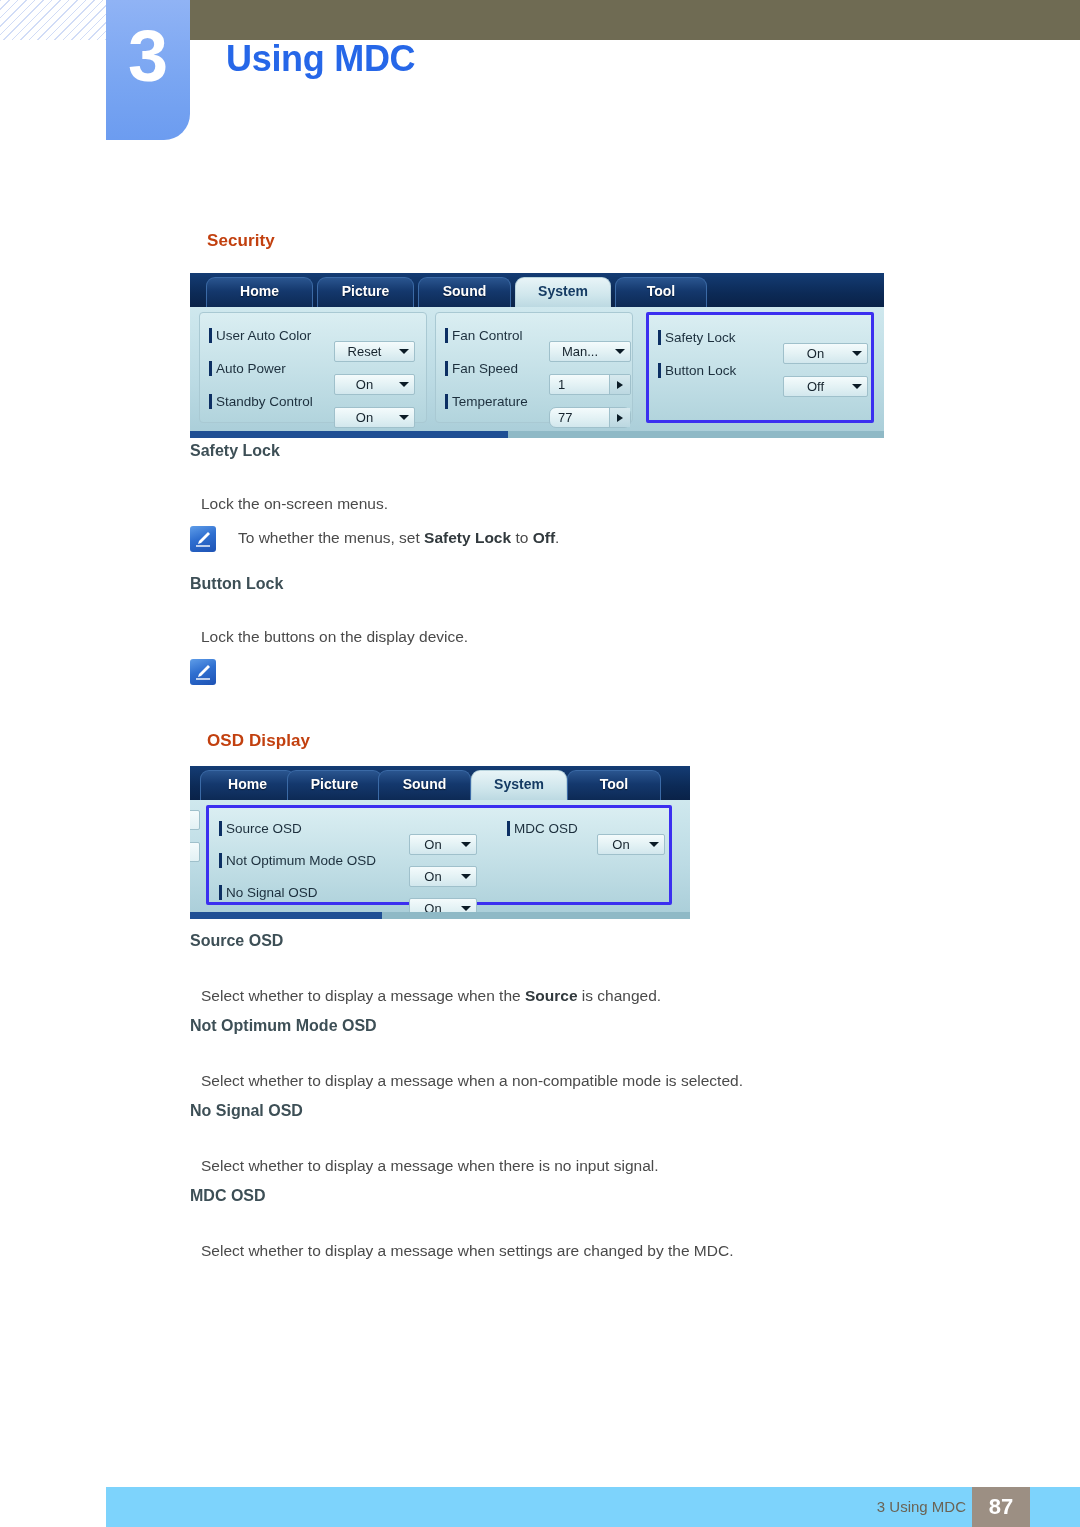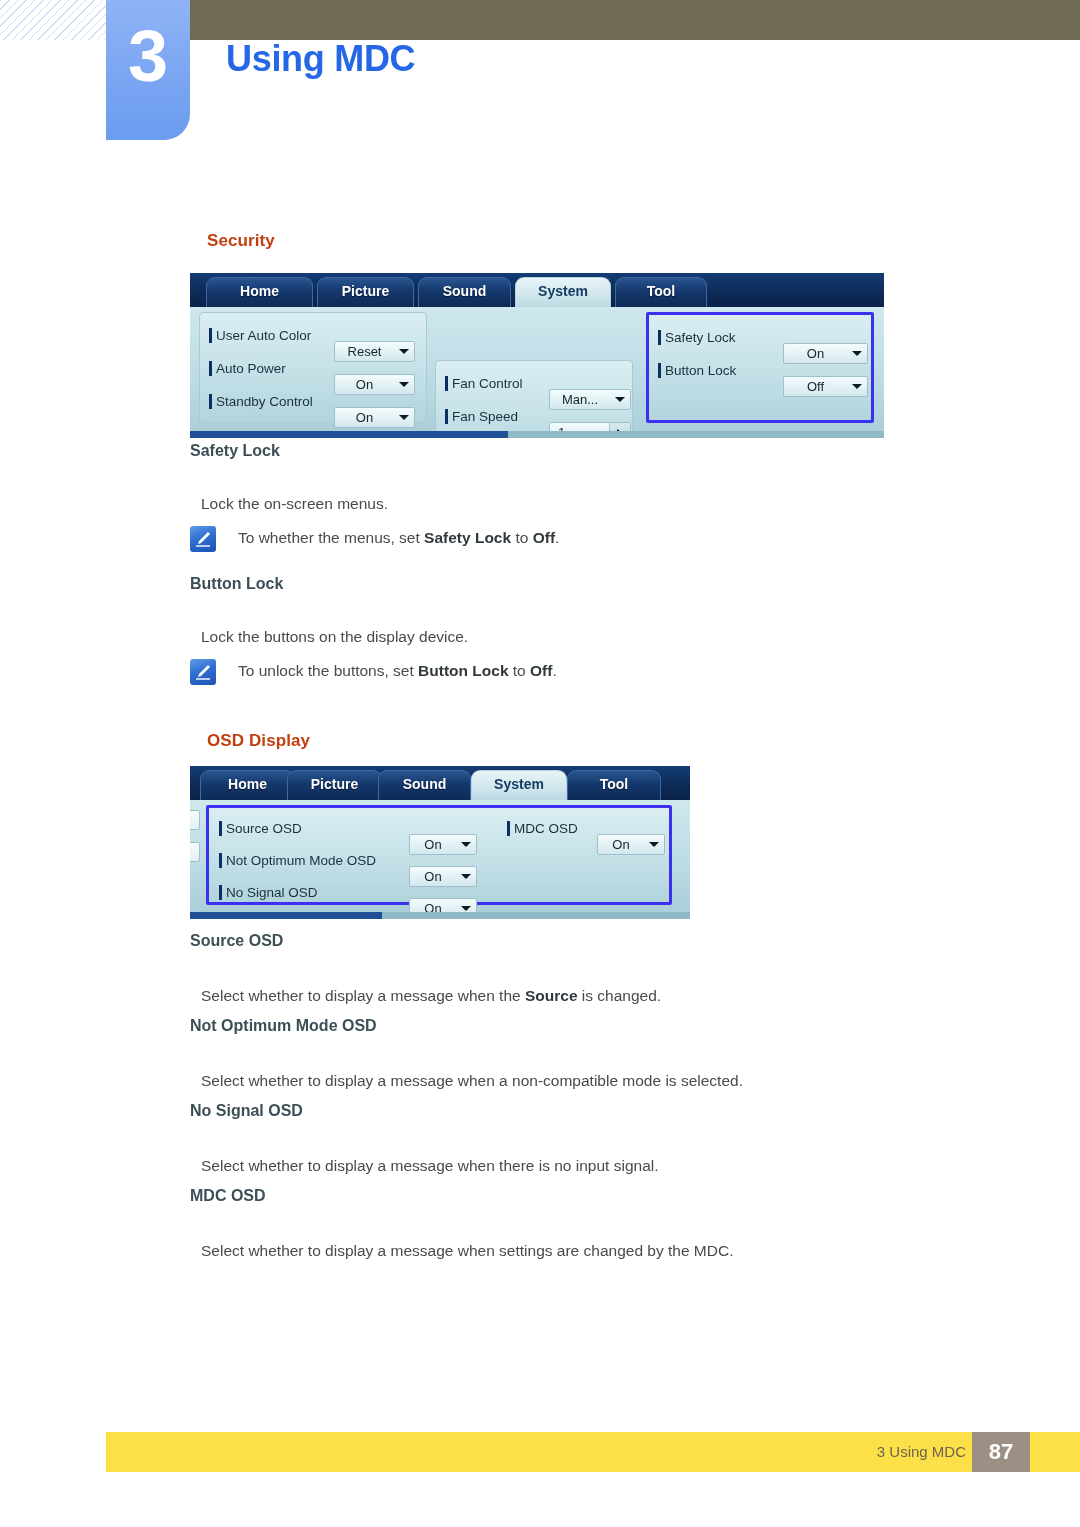--- a/index.html
+++ b/index.html
@@ -247,24 +247,24 @@
     box-sizing: border-box;
     background: linear-gradient(180deg,#f4fbfc 0%, #e2f1f4 100%);
     border: 1px solid #9fc0cb;
     border-radius: 2px;
   }
 
   
   #footer {
     position: absolute;
     left: 106px;
-    top: 1432px;
+    top: 1487px;
     width: 974px;
     height: 40px;
-    background: #fde047;
+    background: #7dd3fc;
   }
   #footer .foot-label {
     position: absolute;
     right: 114px;
     top: 11px;
     font-size: 15px;
     color: #6b6354;
   }
   #footer .page-box {
     position: absolute;
@@ -328,21 +328,21 @@
         <div class="mdc-row" style="left:9px; top:78px; width:212px;">
           <span class="bullet"></span>
           <span class="lbl">Standby Control</span>
           <div class="mdc-ctrl" style="left:125px; width:81px;">
             <span class="val">On</span>
             <span class="caret"></span>
           </div>
         </div>
       </div>
 
-      <div class="mdc-group" style="left:245px; top:5px; width:198px; height:111px;margin-top:48px;">
+      <div class="mdc-group" style="left:245px; top:5px; width:198px; height:111px;">
         <div class="mdc-row" style="left:9px; top:12px; width:188px;">
           <span class="bullet"></span>
           <span class="lbl">Fan Control</span>
           <div class="mdc-ctrl" style="left:104px; width:82px;">
             <span class="val">Man...</span>
             <span class="caret"></span>
           </div>
         </div>
         <div class="mdc-row" style="left:9px; top:45px; width:188px;padding-left:48px;">
           <span class="bullet"></span>
@@ -411,21 +411,20 @@
     <p class="body-text">Lock the buttons on the display device.</p>
   </div>
   <div class="content" style="top:506px;">
     <div class="note-row">
       <span class="note-icon">
         <svg width="20" height="20" viewBox="0 0 20 20" aria-hidden="true">
           <path d="M15 3 L17 5 L8 14 L5 15 L6 12 Z" fill="#ffffff"></path>
           <path d="M3 17 L17 17" stroke="#ffffff" stroke-width="1.4" fill="none"></path>
         </svg>
       </span>
-      <span class="note-text"><span>To unlock the buttons, set </span><b>Button Lock</b><span> to </span><b>Off</b><span>.</span></span>
     </div>
   </div>
 
   <div class="content" style="top:562px;">
     <h2 class="section-head">OSD Display</h2>
   </div>
 
   <div class="mdc-shot" style="position:absolute; left:190px; top:614px; width:500px; height:153px;">
 
     <div class="mdc-tabbar">

